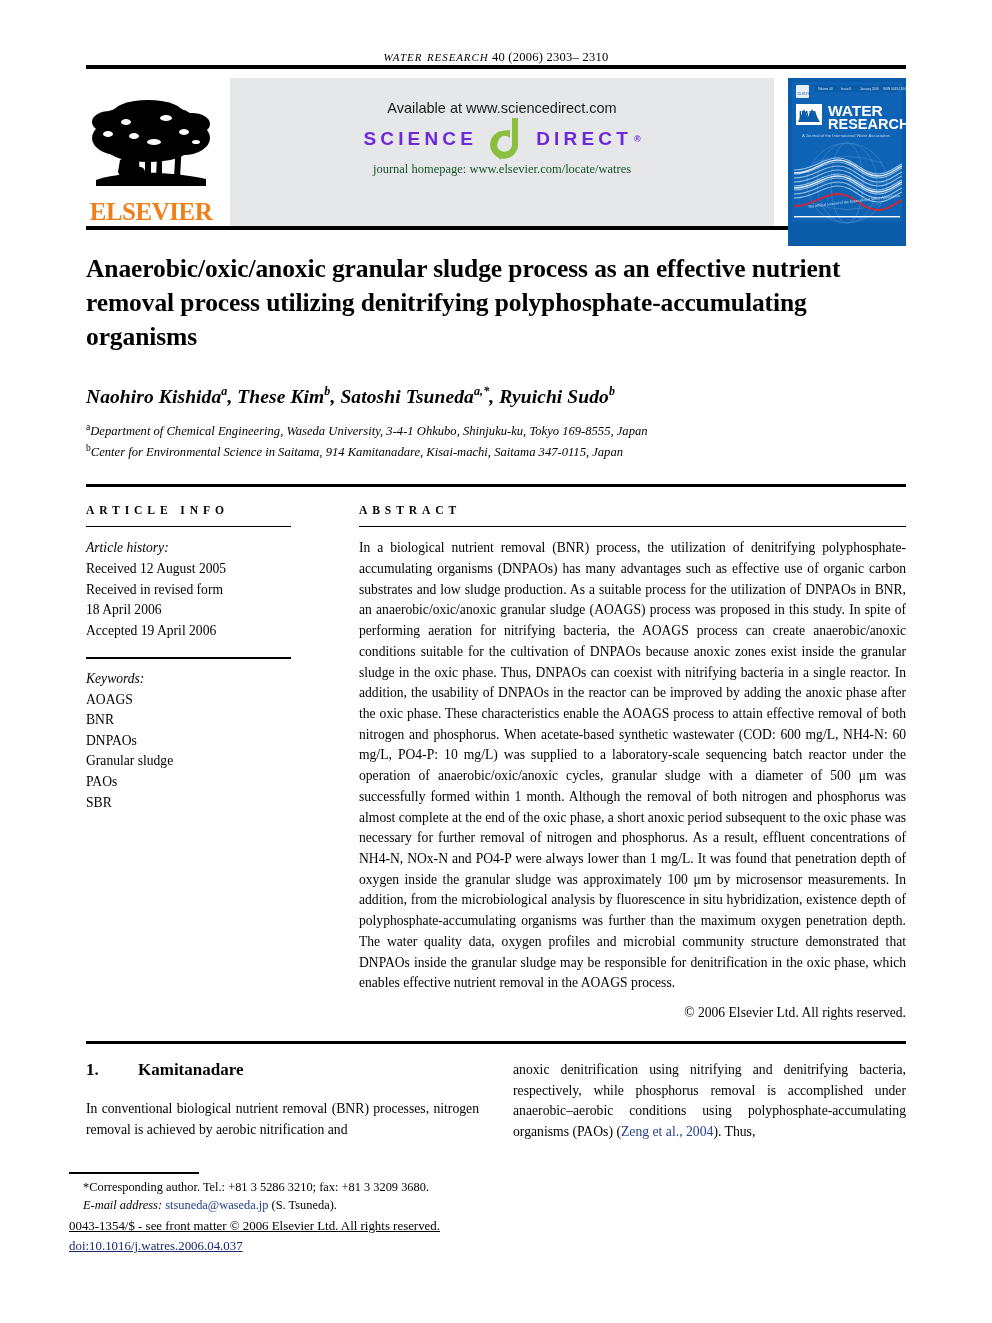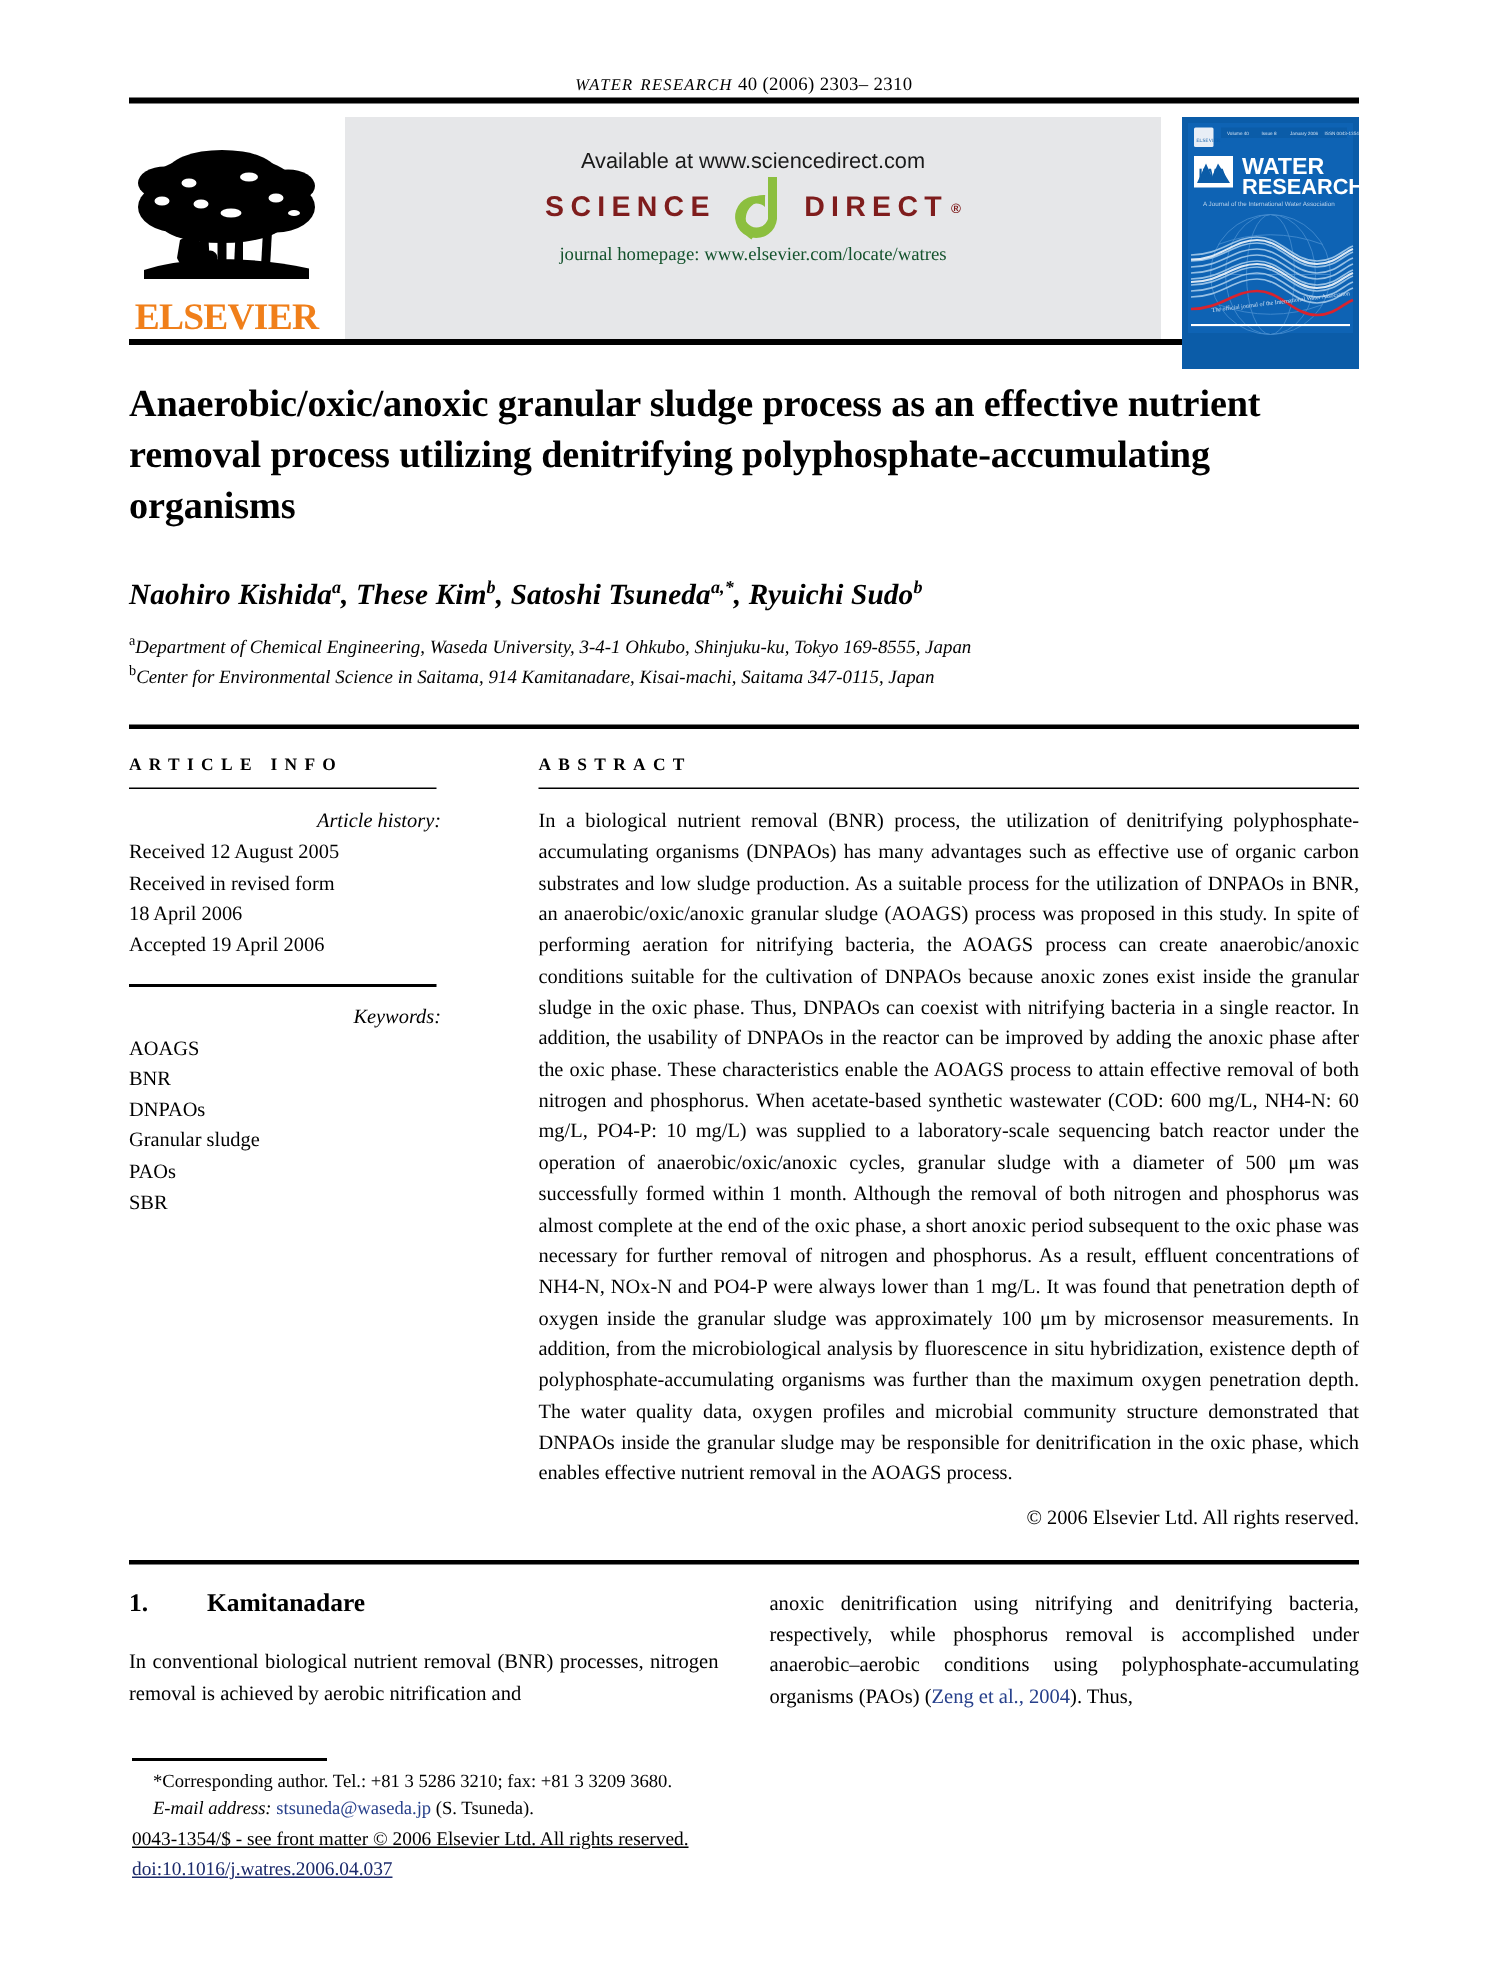--- a/index.html
+++ b/index.html
@@ -85,21 +85,21 @@
     font-size: 14.5px;
     color: #1a1a1a;
   }
   .sd-logo {
     display: flex;
     align-items: center;
     font-family: "Liberation Sans", sans-serif;
     font-weight: bold;
     font-size: 19px;
     letter-spacing: 0.22em;
-    color: #7f1d1d;
+    color: #6d28d9;
   }
   .sd-d-wrap { position: relative; width: 46px; height: 46px; margin: 0 5px 0 8px; }
   .sd-home {
     font-family: "Liberation Serif", serif;
     font-size: 12.5px;
     color: #14532d;
   }
   .cover {
     flex: 0 0 118px;
     width: 118px;
@@ -164,21 +164,21 @@
   .hr-under {
     height: 1.6px; background: #000;
     margin-bottom: 11px;
   }
   .hr-under.short { width: 205px; }
   .info-block {
     font-family: "Liberation Serif", serif;
     font-size: 13.6px;
     line-height: 1.52;
   }
-  .info-block .ital { font-style: italic; text-align: right; }
+  .info-block .ital { font-style: italic; }
   .kw-rule { height:1.4px; background:#000; width:205px; margin:16px 0 10px 0; }
 
   .abstract {
     font-family: "Liberation Serif", serif;
     font-size: 13.6px;
     line-height: 1.525;
     text-align: justify;
     text-justify: inter-word;
   }
   .copyright {
@@ -207,21 +207,21 @@
     font-family: "Liberation Serif", serif;
     font-size: 13.7px;
     line-height: 1.5;
     text-align: justify;
   }
   .cite { color: #27408B; }
 
   
   .footer {
     position: absolute;
-    left: 88px;
+    left: 69px;
     top: 1172px;
     width: 420px;
   }
   .foot-rule { width: 130px; height: 1.6px; background: #000; margin-bottom: 5px;}
   .foot-line {
     font-family: "Liberation Serif", serif;
     font-size: 12.4px;
     line-height: 1.45;
   }
   .foot-line.indent { text-indent: 14px; }

